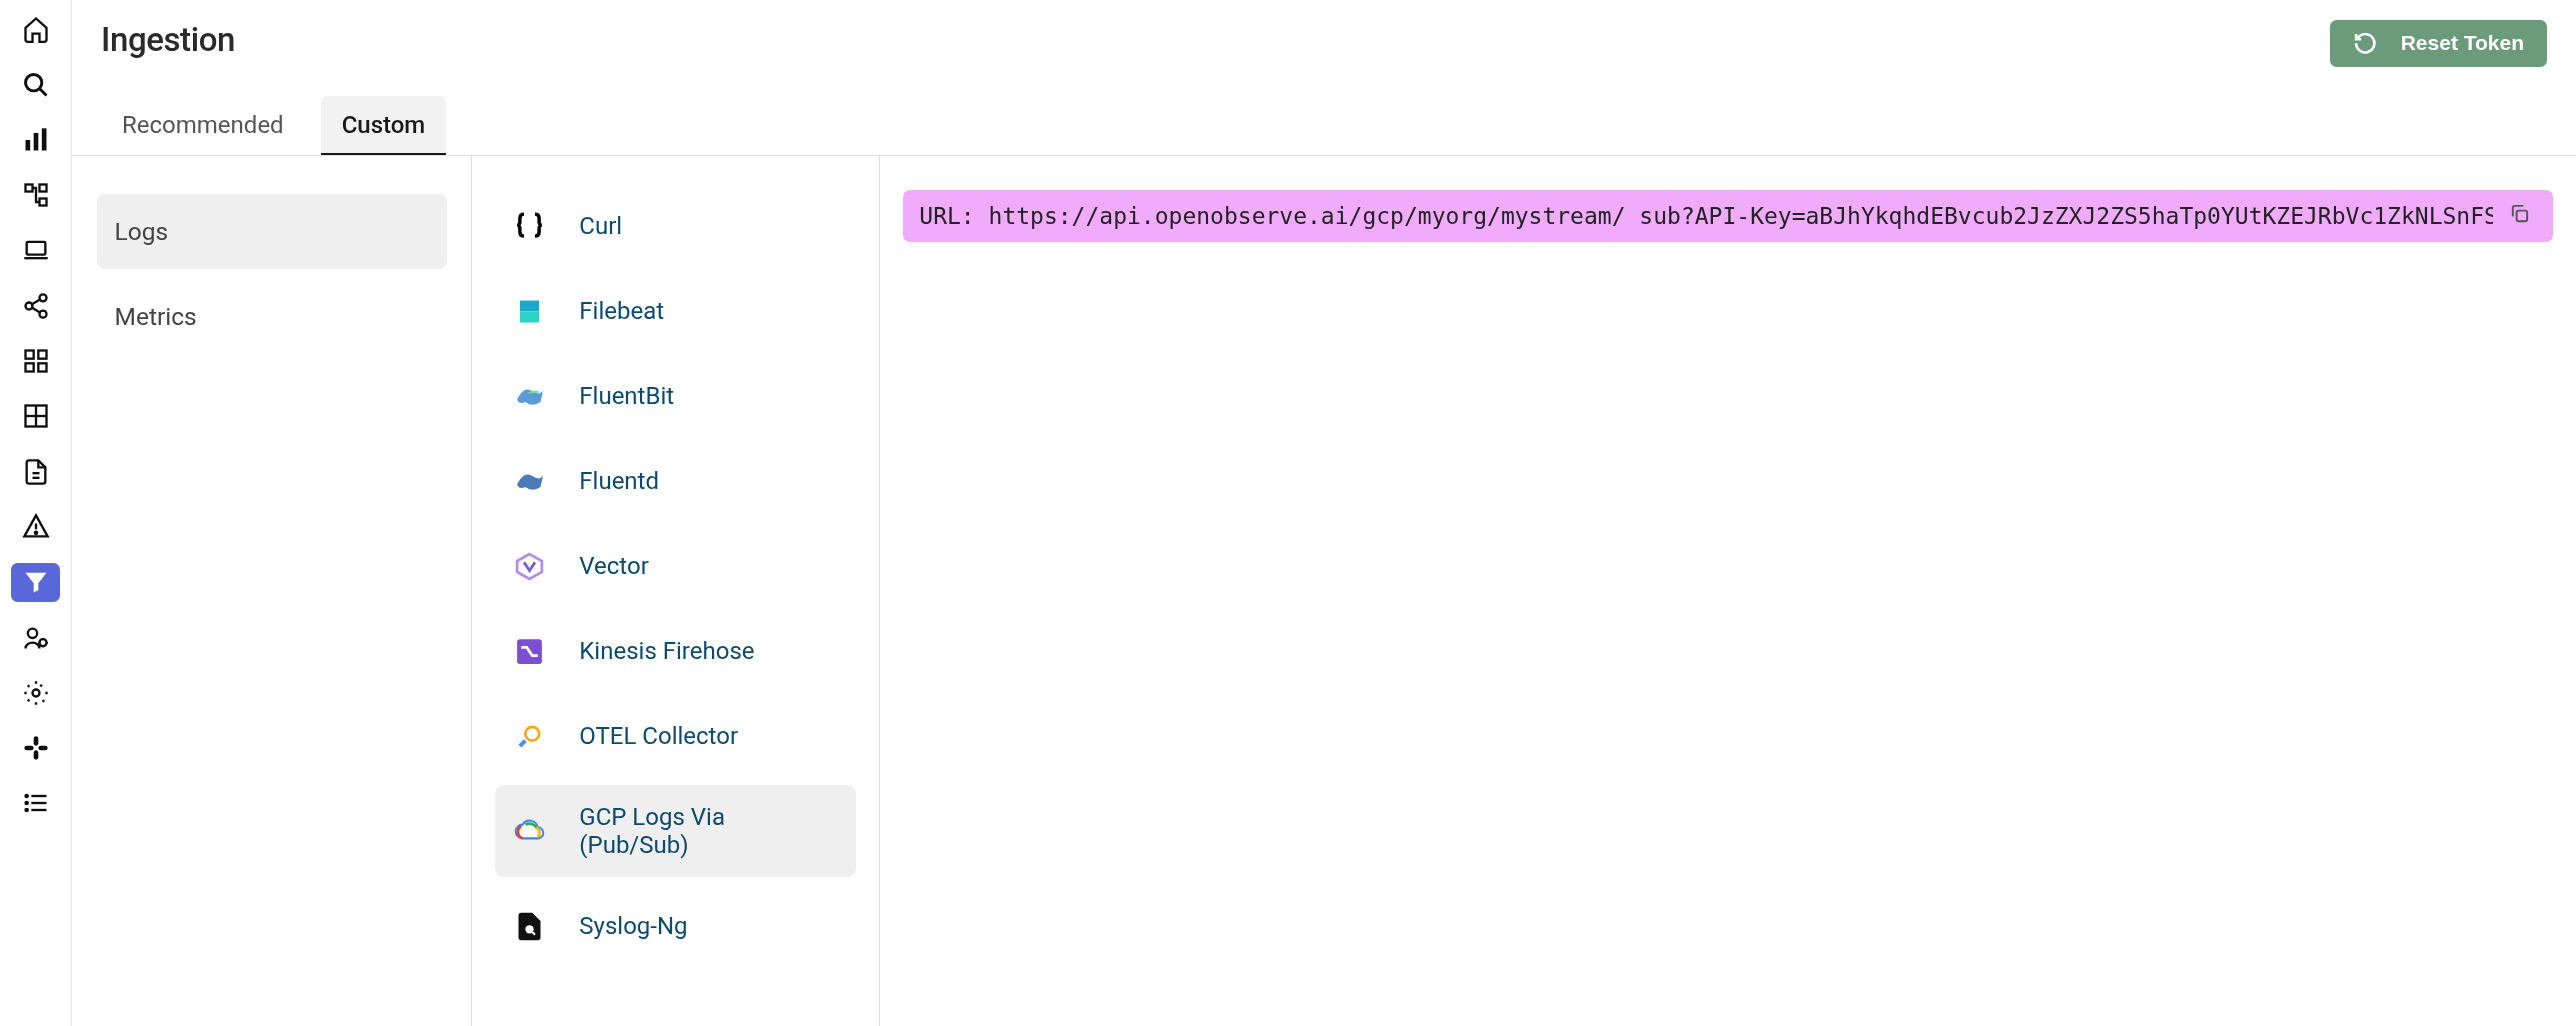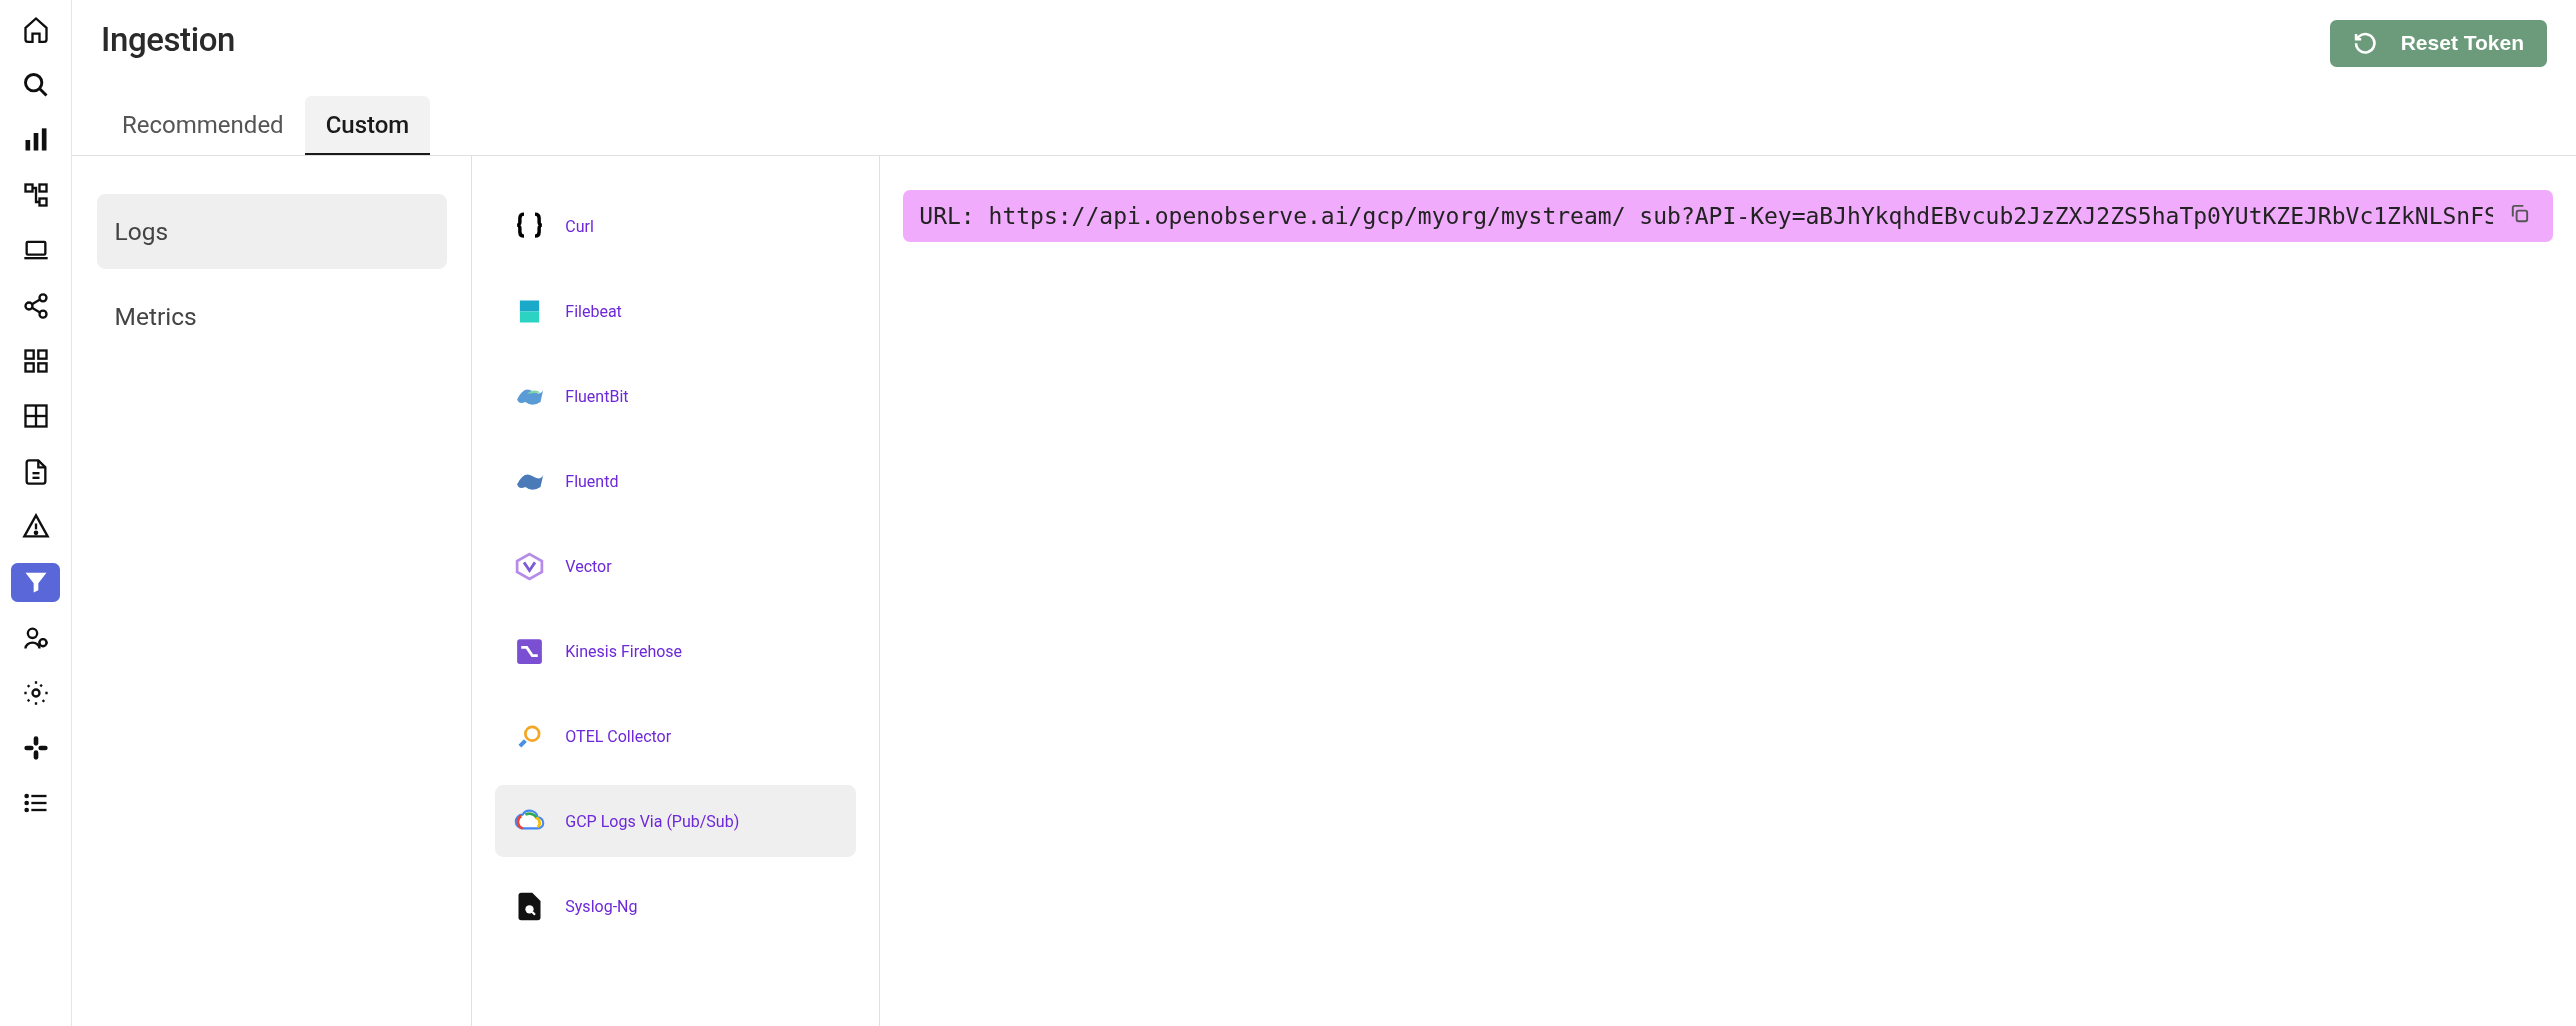--- a/index.html
+++ b/index.html
@@ -71,21 +71,21 @@
     font-weight: 600;
     display: flex;
     align-items: center;
     gap: 23px;
     cursor: pointer;
   }
   .reset-btn svg { width: 24.5px; height: 24.5px; }
 
   .tabs {
     display: flex;
-    gap: 0;
+    gap: 16px;
     padding: 29px 29px 0 29px;
   }
   .tab {
     padding: 14.7px 21px;
     font-size: 24px;
     color: #555;
     cursor: pointer;
     border-top-left-radius: 6.5px;
     border-top-right-radius: 6.5px;
   }
@@ -128,24 +128,24 @@
   .source-col {
     width: 408px;
     border-right: 0.8px solid #e0e0e0;
     padding: 34px 23px;
     flex-shrink: 0;
     overflow-y: auto;
   }
   .source-item {
     display: flex;
     align-items: center;
-    gap: 18px;
+    gap: 32px;
     padding: 18px 16.3px;
-    font-size: 16px;
-    color: #6d28d9;
+    font-size: 24px;
+    color: #0c4a6e;
     border-radius: 8.2px;
     cursor: pointer;
     margin-bottom: 13px;
   }
   .source-item.active {
     background: #efefef;
   }
   .source-icon {
     width: 36px;
     height: 36px;

